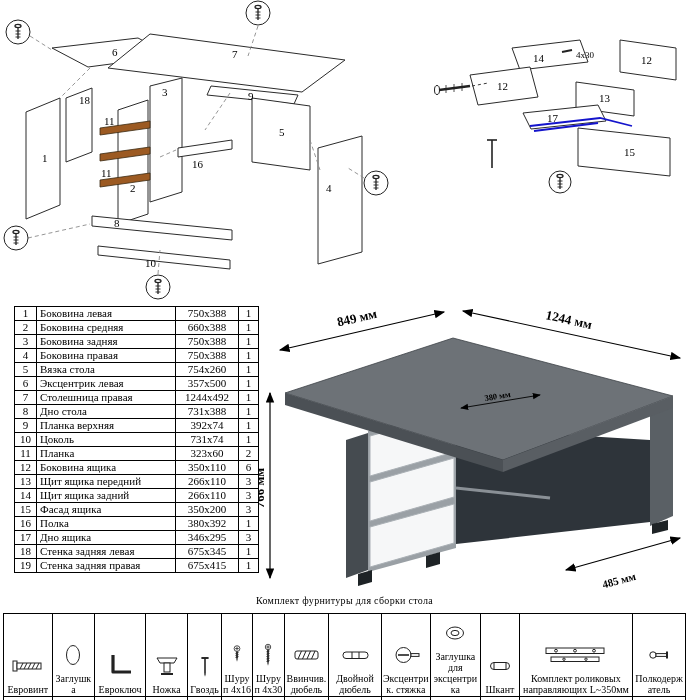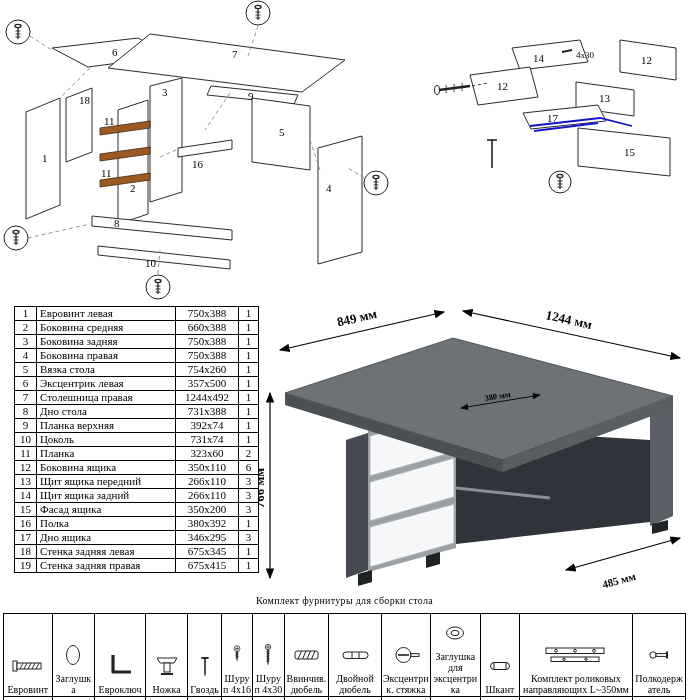--- a/index.html
+++ b/index.html
@@ -144,21 +144,21 @@
       <text x="117" y="122">17</text>
       <text x="194" y="156">15</text>
       <text x="146" y="58" font-size="9">4x30</text>
     </g>
   </svg>
 
   <table class="parts-table">
     <tbody>
         <tr>
         <td class="c-num">1</td>
-        <td class="c-name">Евровинт левая</td>
+        <td class="c-name">Боковина левая</td>
         <td class="c-size">750x388</td>
         <td class="c-qty">1</td>
       </tr>
         <tr>
         <td class="c-num">2</td>
         <td class="c-name">Боковина средняя</td>
         <td class="c-size">660x388</td>
         <td class="c-qty">1</td>
       </tr>
         <tr>

